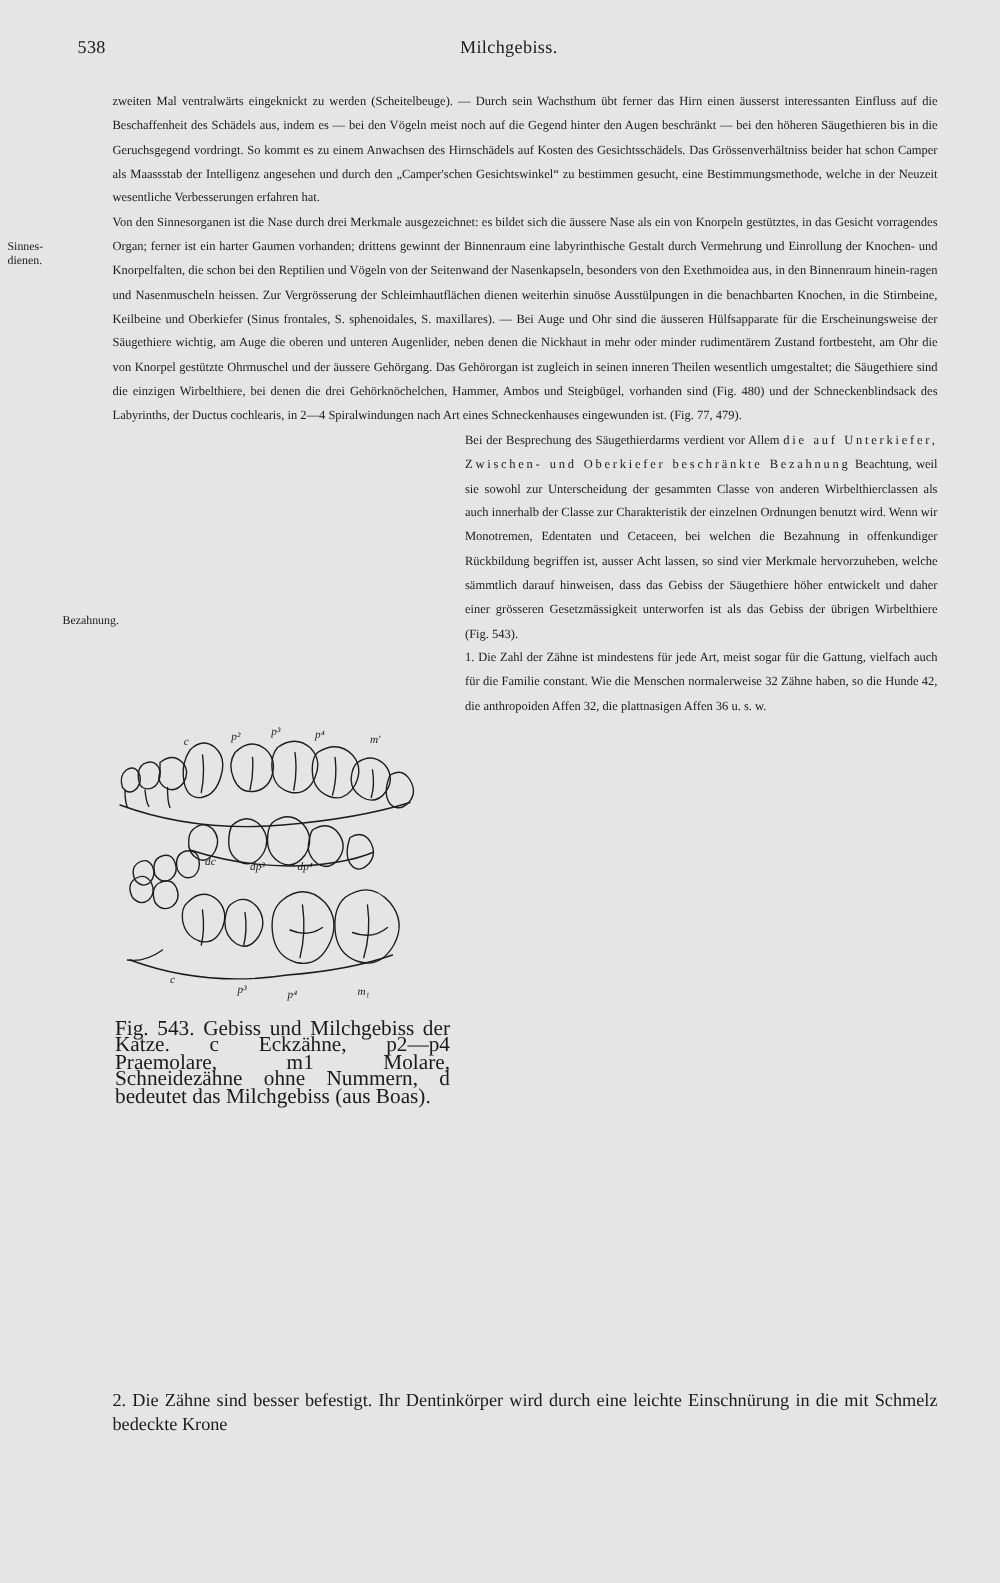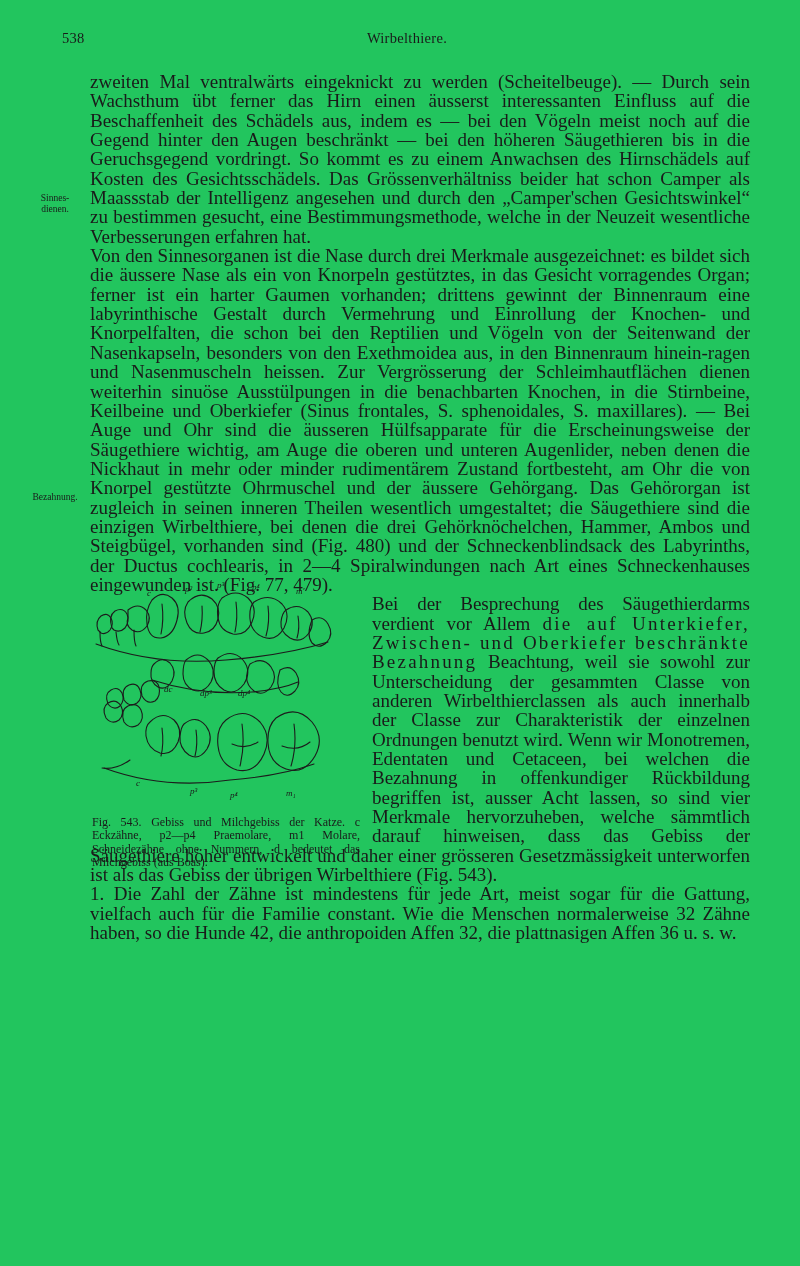--- a/index.html
+++ b/index.html
@@ -13,21 +13,21 @@
     position: relative;
     font-family: "Liberation Serif", serif;
     color: #1a1a1a;
     overflow: hidden;
   }
   .page {
     position: absolute;
     left: 0; top: 0;
     width: 800px;
     height: 1266px;
-    background: #22c55e;
+    background: #e5e5e5;
   }
   
   .running-head {
     position: absolute;
     left: 62px;
     top: 30px;
     width: 690px;
     font-size: 14.5px;
     letter-spacing: 0.3px;
   }
@@ -39,37 +39,37 @@
   .running-head .title {
     position: absolute;
     left: 0;
     top: 0;
     width: 690px;
     text-align: center;
   }
   
   .marginalia {
     position: absolute;
-    left: 20px;
+    left: 6px;
     width: 70px;
     font-size: 9.5px;
     line-height: 11px;
-    text-align: center;
+    text-align: left;
     color: #1a1a1a;
   }
   .marg-sinnes { top: 193px; }
-  .marg-bezahnung { top: 492px; }
+  .marg-bezahnung { top: 492px; margin-left: 44px; }
 
   
   .textcol {
     position: absolute;
     left: 90px;
     top: 72px;
     width: 660px;
-    font-size: 19px;
+    font-size: 10px;
     line-height: 19.35px;
     text-align: justify;
     text-justify: inter-word;
   }
   .textcol p {
     margin: 0;
     text-indent: 0;
   }
   .sp { font-variant: normal; letter-spacing: 2.2px; }
   .it { }
@@ -84,21 +84,21 @@
     position: absolute;
     left: 90px;
     top: 572px;
     width: 272px;
   }
   .figcap {
     position: absolute;
     left: 92px;
     top: 816px;
     width: 268px;
-    font-size: 12px;
+    font-size: 17px;
     line-height: 13.4px;
     text-align: justify;
   }
   .tail {
     position: absolute;
     left: 90px;
     top: 1112px;
     width: 660px;
     font-size: 14.6px;
     line-height: 19.35px;
@@ -106,21 +106,21 @@
   }
   .fig-svg { display: block; }
 </style>
 </head>
 <body>
 
 <div class="page">
 
   <div class="running-head">
     <span class="folio">538</span>
-    <span class="title">Wirbelthiere.</span>
+    <span class="title">Milchgebiss.</span>
   </div>
 
   <div class="marginalia marg-sinnes">
     <div>Sinnes-</div>
     <div>dienen.</div>
   </div>
 
   <div class="marginalia marg-bezahnung">
     <div>Bezahnung.</div>
   </div>
@@ -202,14 +202,15 @@
         <text x="46" y="214">c</text>
         <text x="100" y="222">p³</text>
         <text x="140" y="226">p⁴</text>
         <text x="196" y="224">m₁</text>
       </g>
     </svg>
   </div>
 
   <div class="figcap">Fig. 543. Gebiss und Milchgebiss der Katze. c Eckzähne, p2—p4 Praemolare, m1 Molare, Schneidezähne ohne Nummern, d bedeutet das Milchgebiss (aus Boas).</div>
 
+  <div class="tail">2. Die Zähne sind besser befestigt. Ihr Dentinkörper wird durch eine leichte Einschnürung in die mit Schmelz bedeckte Krone</div>
 
 </div>
 
 </body></html>

